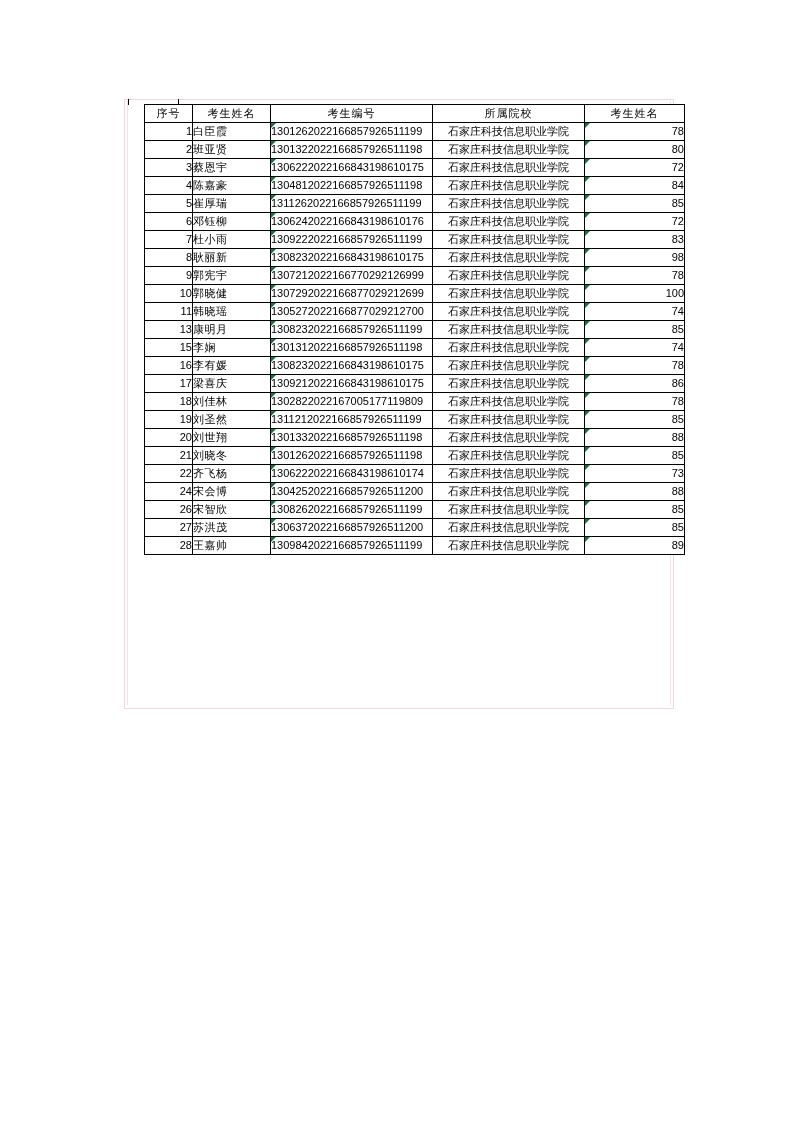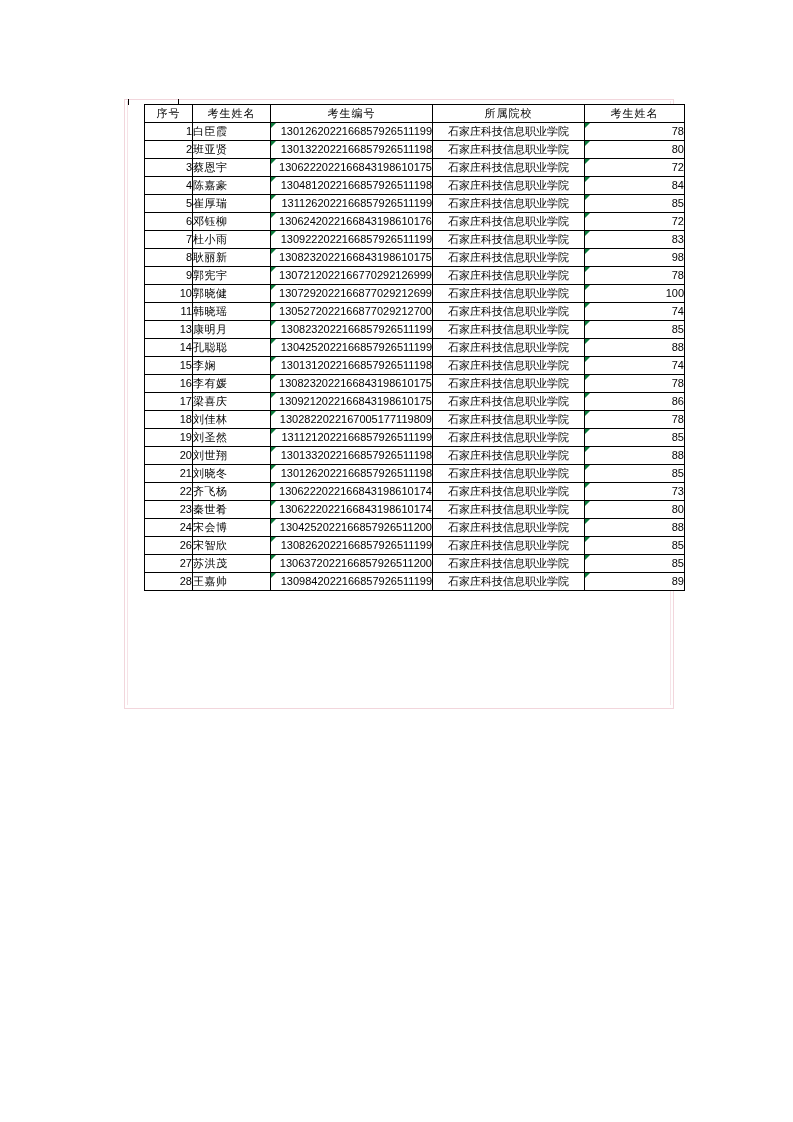--- a/index.html
+++ b/index.html
@@ -66,21 +66,21 @@
     text-align: right;
     padding-right: 3px;
     font-family: "Liberation Sans", sans-serif;
     font-size: 11px;
   }
   td.name {
     font-size: 11.5px;
     letter-spacing: 0.5px;
   }
   td.no {
-    text-align: right;
+    text-align: left;
     padding-left: 4px;
     font-size: 10.5px;
     position: relative;
   }
   td.school {
     text-align: center;
     font-size: 11.5px;
   }
   td.score {
     text-align: right;
@@ -236,27 +236,20 @@
           <td class="score">74</td>
         </tr>
         <tr>
           <td class="idx">13</td>
           <td class="name">康明月</td>
           <td class="no">1308232022166857926511199</td>
           <td class="school">石家庄科技信息职业学院</td>
           <td class="score">85</td>
         </tr>
         <tr>
-          <td class="idx">14</td>
-          <td class="name">孔聪聪</td>
-          <td class="no">1304252022166857926511199</td>
-          <td class="school">石家庄科技信息职业学院</td>
-          <td class="score">88</td>
-        </tr>
-        <tr>
           <td class="idx">15</td>
           <td class="name">李娴</td>
           <td class="no">1301312022166857926511198</td>
           <td class="school">石家庄科技信息职业学院</td>
           <td class="score">74</td>
         </tr>
         <tr>
           <td class="idx">16</td>
           <td class="name">李有媛</td>
           <td class="no">1308232022166843198610175</td>
@@ -297,27 +290,20 @@
           <td class="no">1301262022166857926511198</td>
           <td class="school">石家庄科技信息职业学院</td>
           <td class="score">85</td>
         </tr>
         <tr>
           <td class="idx">22</td>
           <td class="name">齐飞杨</td>
           <td class="no">1306222022166843198610174</td>
           <td class="school">石家庄科技信息职业学院</td>
           <td class="score">73</td>
-        </tr>
-        <tr>
-          <td class="idx">23</td>
-          <td class="name">秦世肴</td>
-          <td class="no">1306222022166843198610174</td>
-          <td class="school">石家庄科技信息职业学院</td>
-          <td class="score">80</td>
         </tr>
         <tr>
           <td class="idx">24</td>
           <td class="name">宋会博</td>
           <td class="no">1304252022166857926511200</td>
           <td class="school">石家庄科技信息职业学院</td>
           <td class="score">88</td>
         </tr>
         <tr>
           <td class="idx">26</td>

